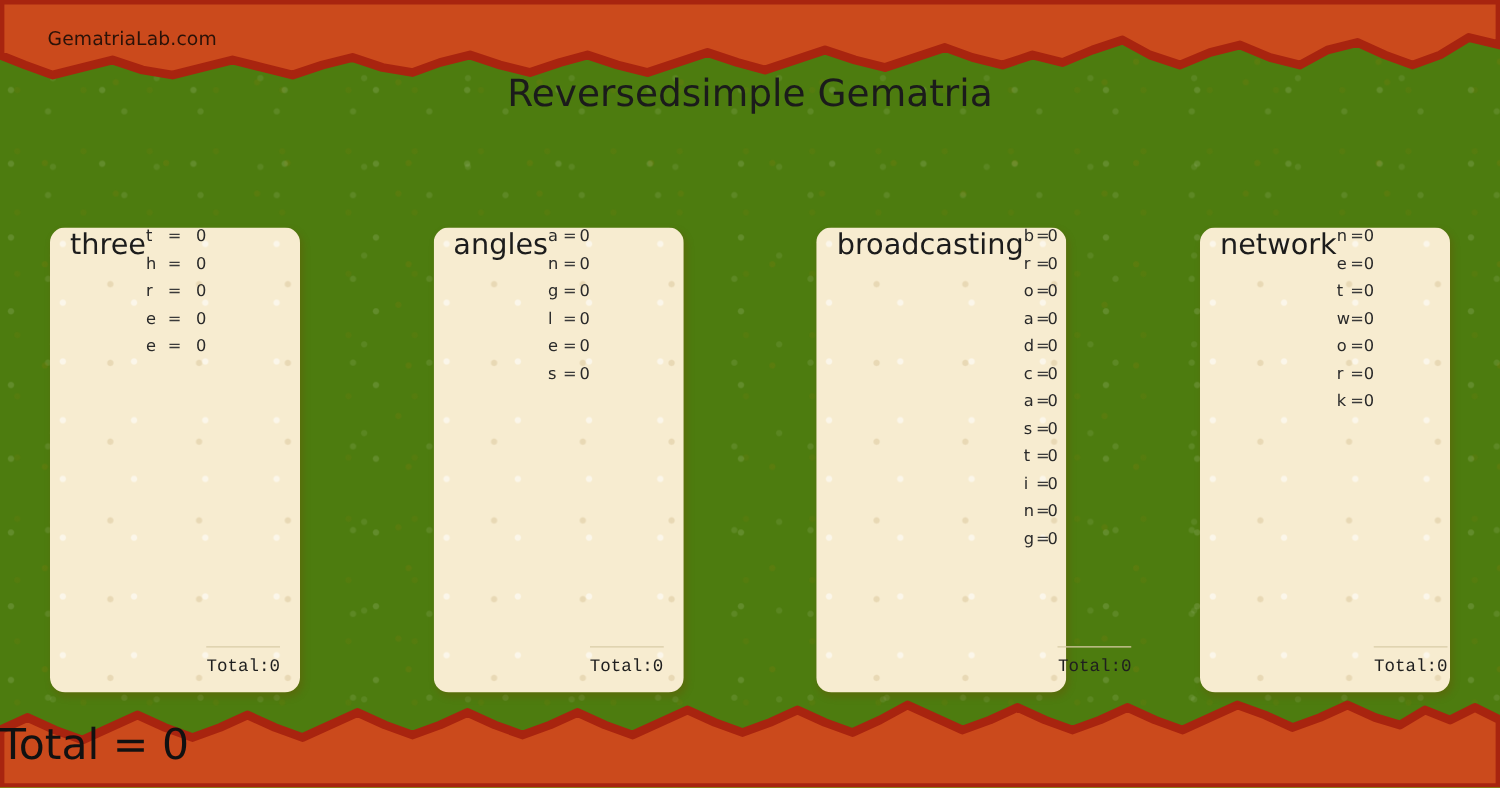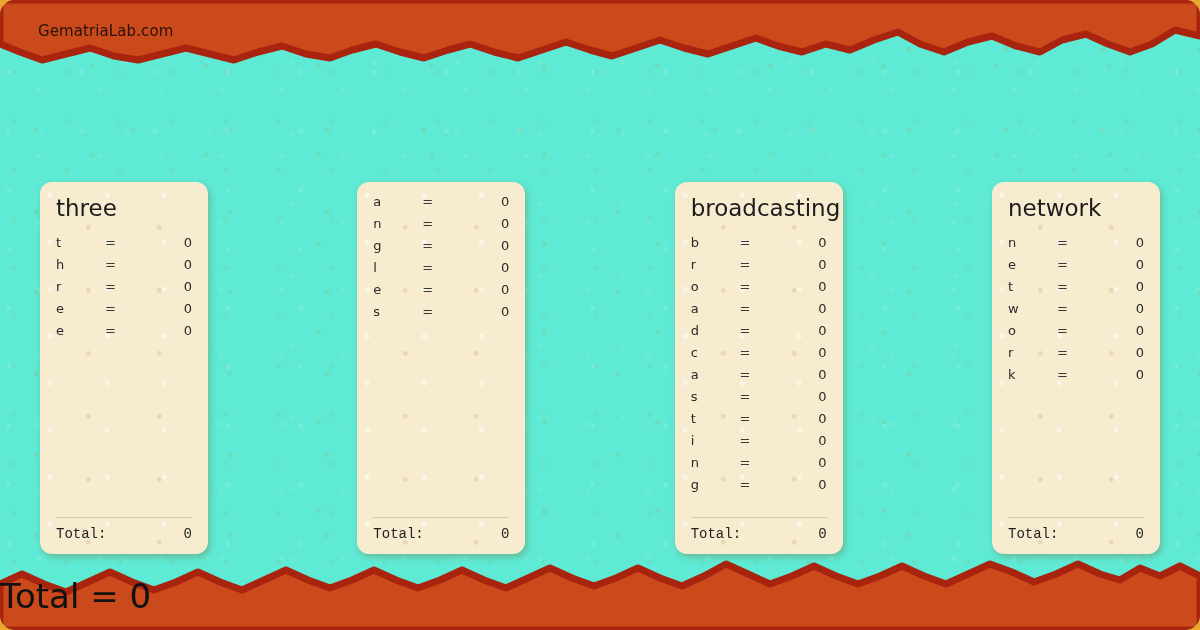--- a/index.html
+++ b/index.html
@@ -12,22 +12,21 @@
     overflow: hidden;
     font-family: "DejaVu Sans", "Liberation Sans", sans-serif;
     background: #e9a82b;
   }
 
   #stage {
     position: relative;
     width: 1200px;
     height: 630px;
     overflow: hidden;
-    background-color: #5eead4;
-    border-radius: 15px;
+    background-color: #4d7c0f;
   }
 
   
   #stage::before {
     content: "";
     position: absolute;
     inset: 0;
     pointer-events: none;
     background-image:
       radial-gradient(circle at 12% 22%, rgba(255,255,255,0.16) 0 2px, transparent 3px),
@@ -105,27 +104,26 @@
     top: 182px;
     width: 1120px;
     height: 372px;
     z-index: 3;
     display: flex;
     justify-content: space-between;
     align-items: stretch;
   }
   .card {
     position: relative;
-    width: 168px;
+    width: 200px;
     background: #f7ecd0;
     border-radius: 12px;
     box-shadow: 2px 3px 6px rgba(120, 70, 0, 0.28);
     display: flex;
-    flex-direction: column;
-    padding: 12px 16px 12px 16px;
+    padding: 0 16px 12px 16px;
     box-sizing: border-box;
     background-image:
       radial-gradient(circle at 18% 28%, rgba(255,255,255,0.55) 0 2px, transparent 3px),
       radial-gradient(circle at 68% 72%, rgba(205,180,130,0.35) 0 2px, transparent 3px);
     background-size: 57px 47px, 71px 63px;
   }
   .card-title {
     font-size: 23px;
     color: #1c1c1c;
     margin: 2px 0 14px 0;
@@ -171,20 +169,21 @@
                L874,40 L850,50 L826,44 L802,52 L778,46 L756,38 L732,46 L708,54
                L684,48 L660,40 L636,48 L612,56 L590,50 L566,42 L542,50 L518,58
                L494,52 L470,44 L448,50 L424,58 L400,52 L376,44 L352,50 L330,58
                L306,54 L282,46 L258,52 L234,60 L210,54 L186,48 L162,54 L138,60
                L114,56 L90,48 L66,54 L42,60 L20,52 L0,44 Z" fill="#cb4a1c" stroke="#a8240f" stroke-width="7" stroke-linejoin="round"></path>
     </svg>
   </div>
 
   <div class="watermark">GematriaLab.com</div>
 
+  <div class="title">Reversedsimple Gematria</div>
 
   <div id="cards">
       <div class="card">
         <div class="card-title">three</div>
         <div class="letters">
           <div class="letter-row">
             <span class="letter-char">t</span>
             <span class="letter-eq">=</span>
             <span class="letter-val">0</span>
           </div>
@@ -208,20 +207,21 @@
             <span class="letter-eq">=</span>
             <span class="letter-val">0</span>
           </div>
         </div>
         <div class="card-footer">
           <span>Total:</span>
           <span>0</span>
         </div>
       </div>
       <div class="card">
+        <div class="card-title">angles</div>
         <div class="letters">
           <div class="letter-row">
             <span class="letter-char">a</span>
             <span class="letter-eq">=</span>
             <span class="letter-val">0</span>
           </div>
           <div class="letter-row">
             <span class="letter-char">n</span>
             <span class="letter-eq">=</span>
             <span class="letter-val">0</span>

